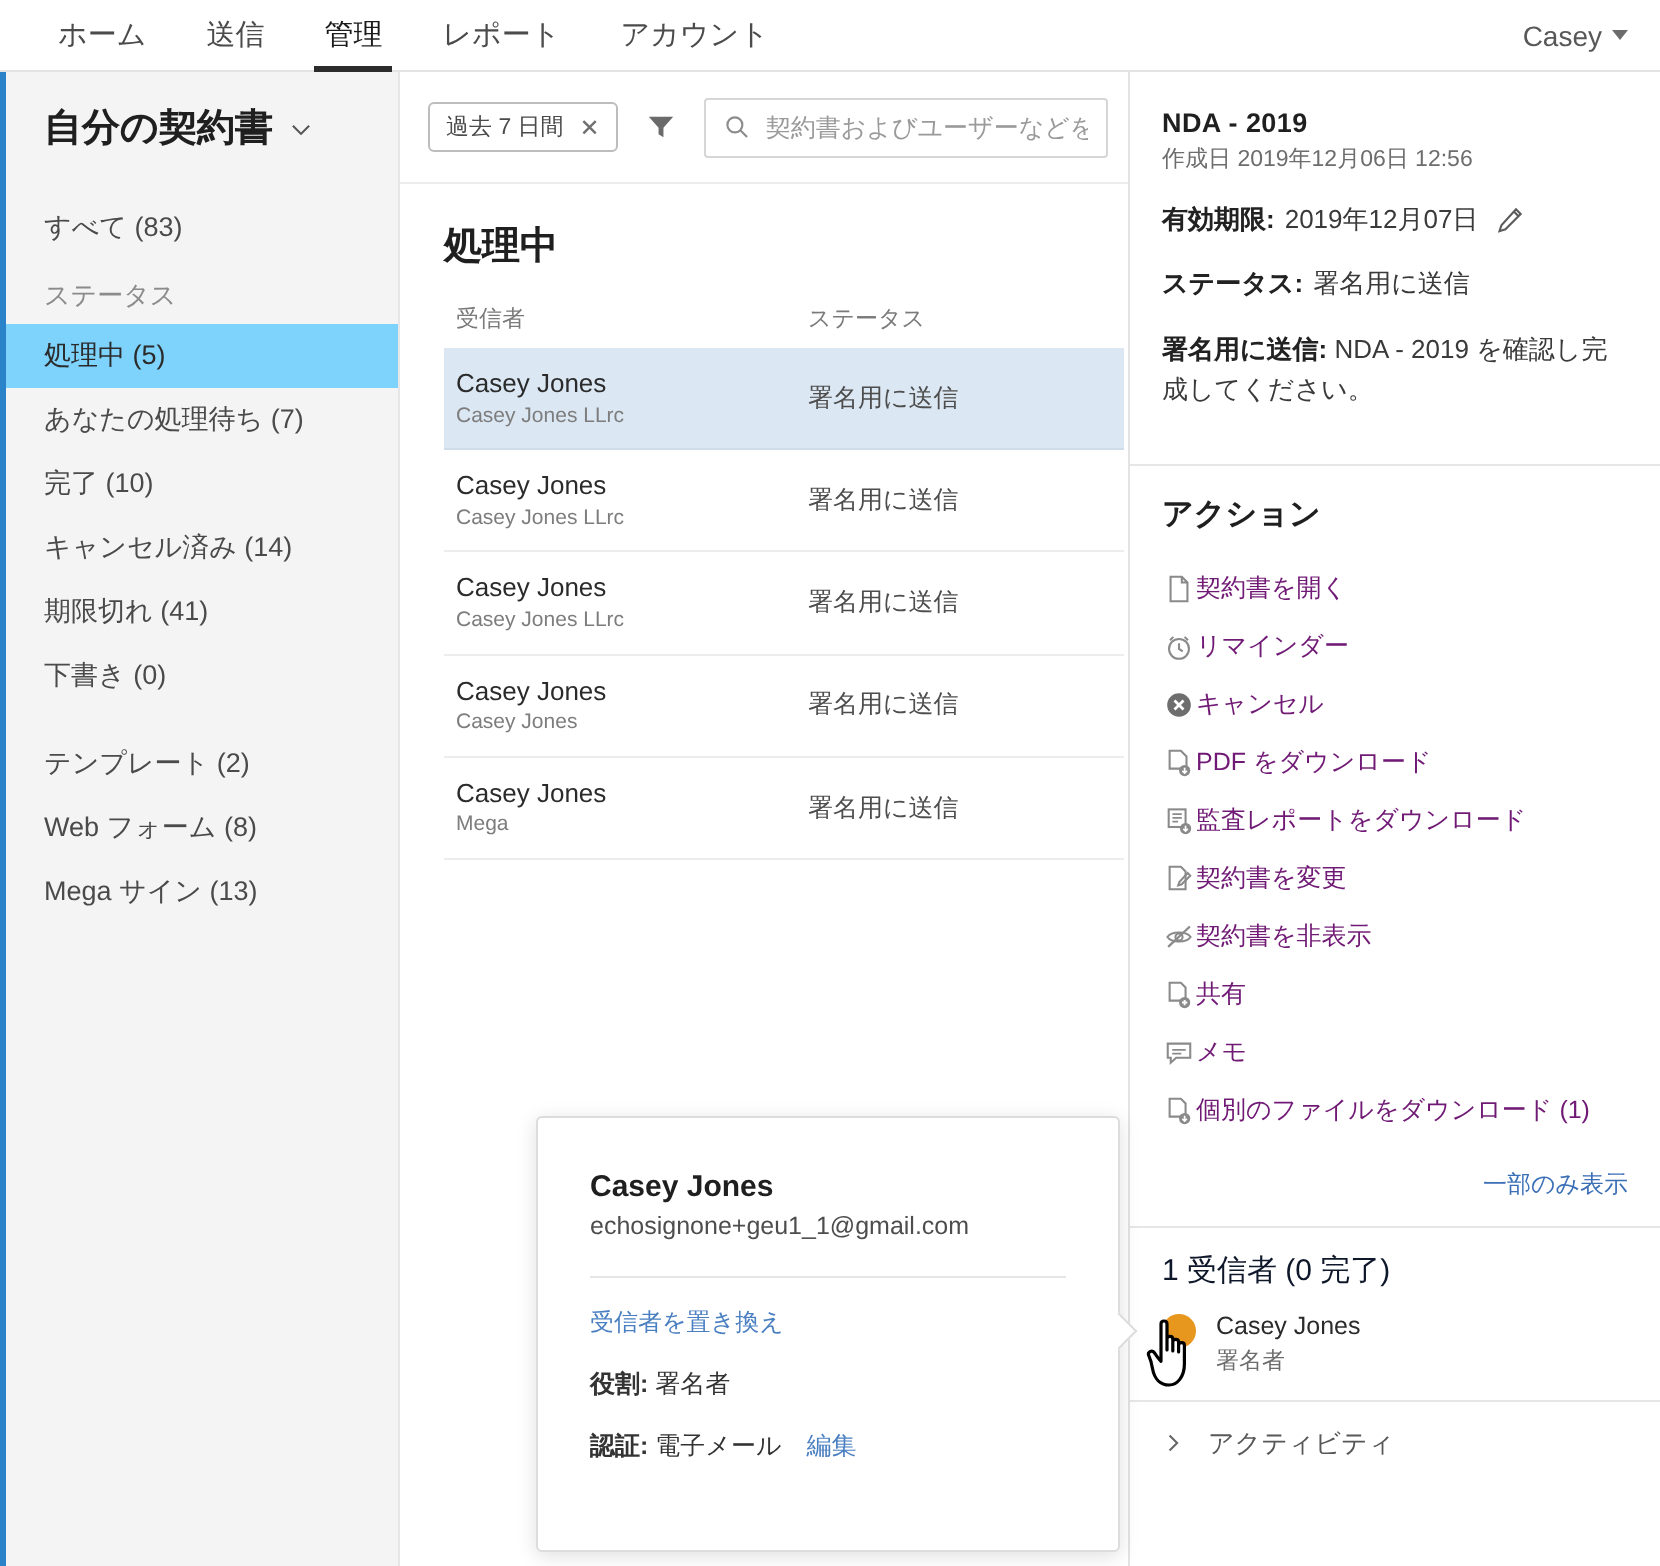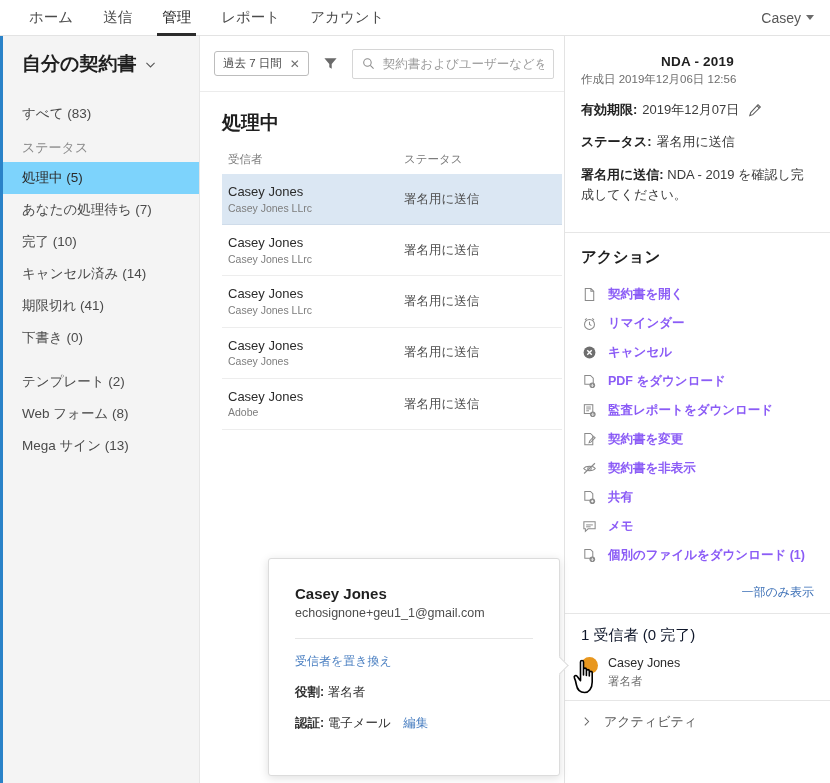--- a/index.html
+++ b/index.html
@@ -137,34 +137,34 @@
   .r-sub { font-size: 10.5px; color: #7d7d7d; line-height: 1.4; }
   .cell-status { flex: 1 1 auto; font-size: 12.5px; color: #4d4d4d; }
 
   
   .rightpanel {
     flex: 0 0 265px; width: 265px;
     background: #fff; display: flex; flex-direction: column;
     overflow: hidden;
   }
   .rp-head { padding: 18px 16px 14px 16px; }
-  .rp-title { font-size: 13.5px; font-weight: bold; color: #1f1f1f; letter-spacing: .2px; text-align: center; }
+  .rp-title { font-size: 13.5px; font-weight: bold; color: #1f1f1f; letter-spacing: .2px; }
   .rp-created { font-size: 11.5px; color: #6d6d6d; margin-top: 3px; }
   .rp-line { font-size: 13px; color: #3a3a3a; margin-top: 14px; display: flex; align-items: center; flex-wrap: wrap; gap: 5px; }
   .rp-line b { font-weight: bold; color: #222; }
   .rp-msg { font-size: 13px; color: #3a3a3a; margin-top: 14px; line-height: 1.5; }
   .rp-msg b { font-weight: bold; color: #222; }
   .divider { height: 1px; background: #e6e6e6; margin: 14px 0 0 0; }
 
   .rp-actions { padding: 14px 16px 6px 16px; }
   .rp-actions h3 { font-size: 15.5px; font-weight: bold; color: #1f1f1f; margin-bottom: 12px; }
   .action-item {
-    display: flex; align-items: center; gap: 10px;
-    padding: 6px 0; font-size: 12.5px; color: #8b5cf6;
-    cursor: pointer; white-space: nowrap; font-weight: bold;
+    display: flex; align-items: center; 
+    padding: 6px 0; font-size: 12.5px; color: #701a75;
+    cursor: pointer; white-space: nowrap;
   }
   .action-item .ico { flex: 0 0 17px; width: 17px; height: 17px; display: flex; align-items: center; justify-content: center; }
   .showless {
     text-align: right; font-size: 12px; color: #3b6fb6;
     cursor: pointer; padding: 8px 16px 12px 0;
   }
 
   .rp-recipients { padding: 12px 16px 10px 16px; }
   .rec-count { font-size: 15px; color: #0f172a; margin-bottom: 10px; }
   .rec-row { display: flex; align-items: flex-start; gap: 10px; position: relative; }
@@ -319,21 +319,21 @@
           <div class="trow">
             <div class="cell-recipient">
               <div class="r-name">Casey Jones</div>
               <div class="r-sub">Casey Jones</div>
             </div>
             <div class="cell-status">署名用に送信</div>
           </div>
           <div class="trow">
             <div class="cell-recipient">
               <div class="r-name">Casey Jones</div>
-              <div class="r-sub">Adobe</div>
+              <div class="r-sub">Mega</div>
             </div>
             <div class="cell-status">署名用に送信</div>
           </div>
         </div>
       </div>
     </div>
 
     <div class="rightpanel">
       <div class="rp-head">
         <div class="rp-title">NDA - 2019</div>

